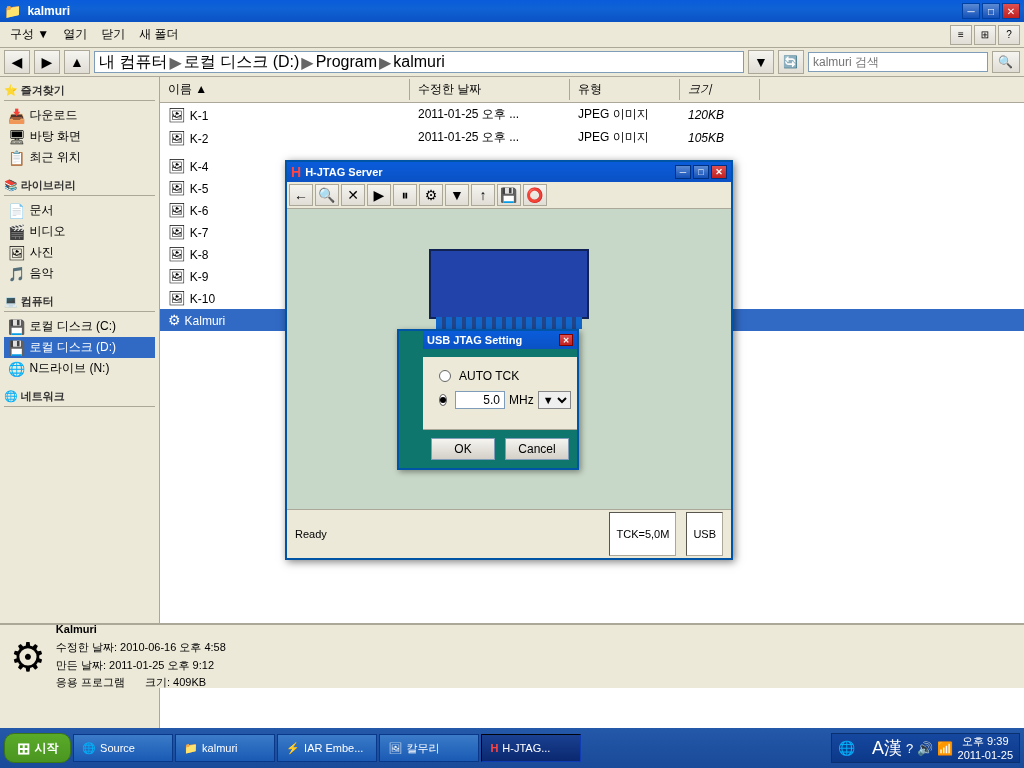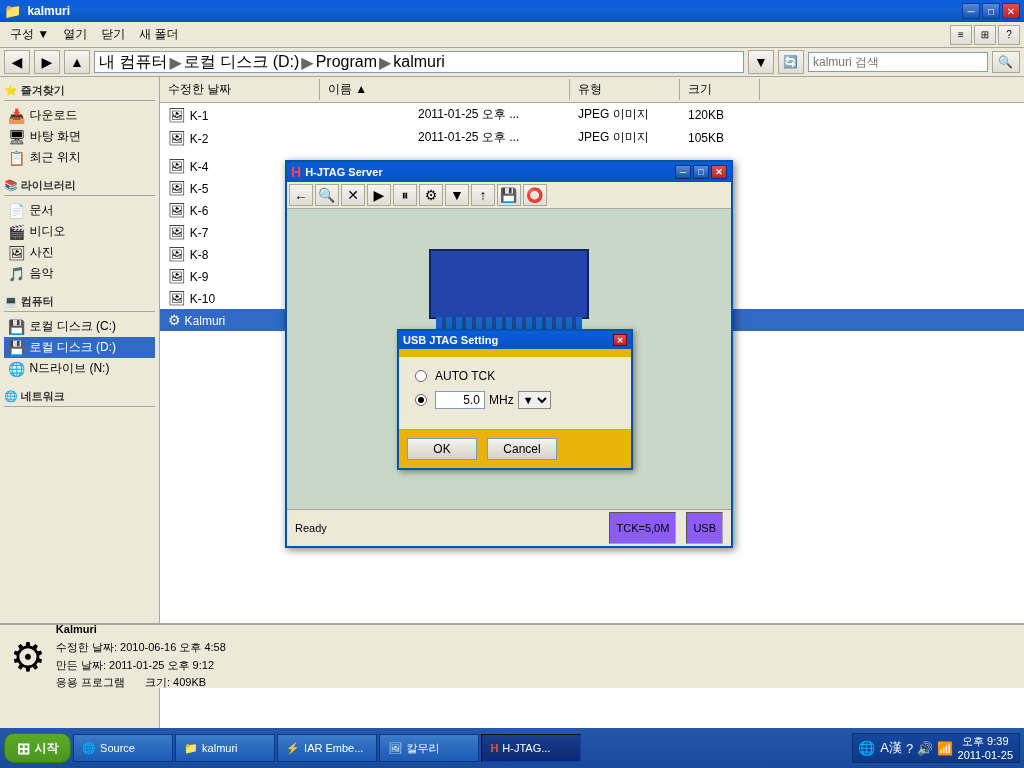--- a/index.html
+++ b/index.html
@@ -98,21 +98,21 @@
     }
     .file-col-header {
       padding: 2px 8px;
       border-right: 1px solid #ACA899;
       cursor: pointer;
       user-select: none;
     }
     .col-name { width: 250px; }
     .col-date { width: 160px; }
     .col-type { width: 110px; }
-    .col-size { width: 80px; }
+    .col-size { width: 80px; font-style: italic; }
 
     .file-row {
       display: flex;
       align-items: center;
       padding: 2px 0;
       font-size: 12px;
       cursor: pointer;
     }
     .file-row.selected { background: #316AC5; color: white; }
     .file-cell { padding: 1px 8px; }
@@ -199,24 +199,25 @@
       min-height: 300px;
       padding: 10px;
       position: relative;
     }
 
     
     .usb-dialog {
       position: absolute;
       top: 120px;
       left: 110px;
-      width: 236px;
-      background: #eab308;
+      width: 182px;
+      background: #0f766e;
       border: 2px solid #0054A6;
       box-shadow: 2px 2px 6px rgba(0,0,0,0.4);
+      padding-left: 24px;
     }
     .usb-title-bar {
       height: 18px;
       background: linear-gradient(to bottom, #0A5CDB, #0A52C4);
       display: flex;
       align-items: center;
       padding: 0 4px;
       justify-content: space-between;
       color: white;
       font-size: 11px;
@@ -288,23 +289,23 @@
     .jtag-status-bar {
       background: #ECE9D8;
       border-top: 1px solid #ACA899;
       padding: 2px 8px;
       font-size: 11px;
       display: flex;
       gap: 10px;
       align-items: center;
     }
     .jtag-status-item {
-      padding: 9px 6px;
+      padding: 15px 6px;
       border: 1px inset #ACA899;
-      background: #8b5cf6;
+      background: #ffffff;
     }
 
     
     .taskbar {
       position: absolute;
       bottom: 0; left: 0; right: 0;
       height: 40px;
       background: linear-gradient(to bottom, #2458A8, #1A4A9A);
       display: flex;
       align-items: center;
@@ -550,22 +551,22 @@
 
         <div class="sidebar-section">
           <div class="sidebar-section-title">
             🌐 <span>네트워크</span>
           </div>
         </div>
       </div>
 
       <div class="file-area">
         <div class="file-list-header">
+          <div class="file-col-header col-name">이름 ▲</div>
           <div class="file-col-header col-date">수정한 날짜</div>
-          <div class="file-col-header col-name">이름 ▲</div>
           <div class="file-col-header col-type">유형</div>
           <div class="file-col-header col-size">크기</div>
         </div>
 
         <div class="file-row">
           <div class="file-cell col-name">
             <span class="file-icon">🖼</span>K-1
           </div>
           <div class="file-cell col-date">2011-01-25 오후 ...</div>
           <div class="file-cell col-type">JPEG 이미지</div>
@@ -759,21 +760,21 @@
       <span>🖼</span>
       <span>칼무리</span>
     </div>
     <div class="taskbar-item active" style="background:linear-gradient(to bottom,#1A4090,#0A2870);border:1px inset #082060;">
       <span style="color:#FF4444;font-weight:bold;">H</span>
       <span>H-JTAG...</span>
     </div>
 
     <div class="taskbar-tray">
       <span class="tray-icon">🌐</span>
-      <span class="tray-icon" style="font-size:13px;">A漢</span>
+      <span class="tray-icon" style="font-size:18px;margin-left:12px;">A漢</span>
       <span class="tray-icon" style="font-size:13px;">?</span>
       <span class="tray-icon" style="font-size:13px;">🔊</span>
       <span class="tray-icon" style="font-size:13px;">📶</span>
       <div class="tray-clock">
         <div>오후 9:39</div>
         <div>2011-01-25</div>
       </div>
     </div>
   </div>
 

